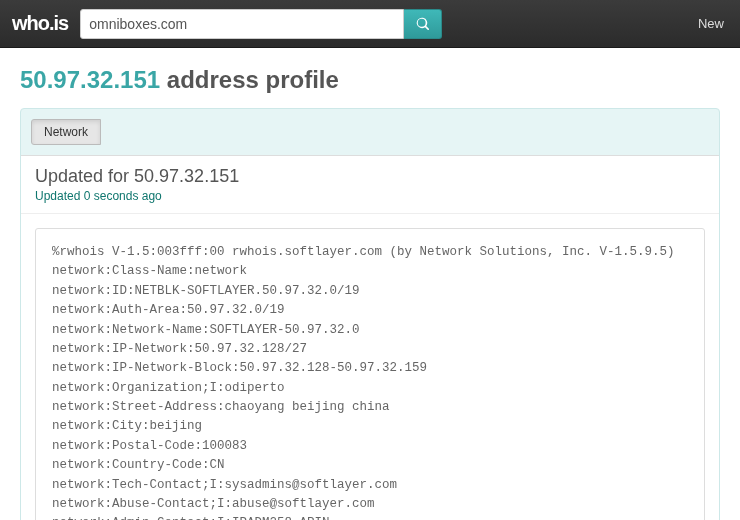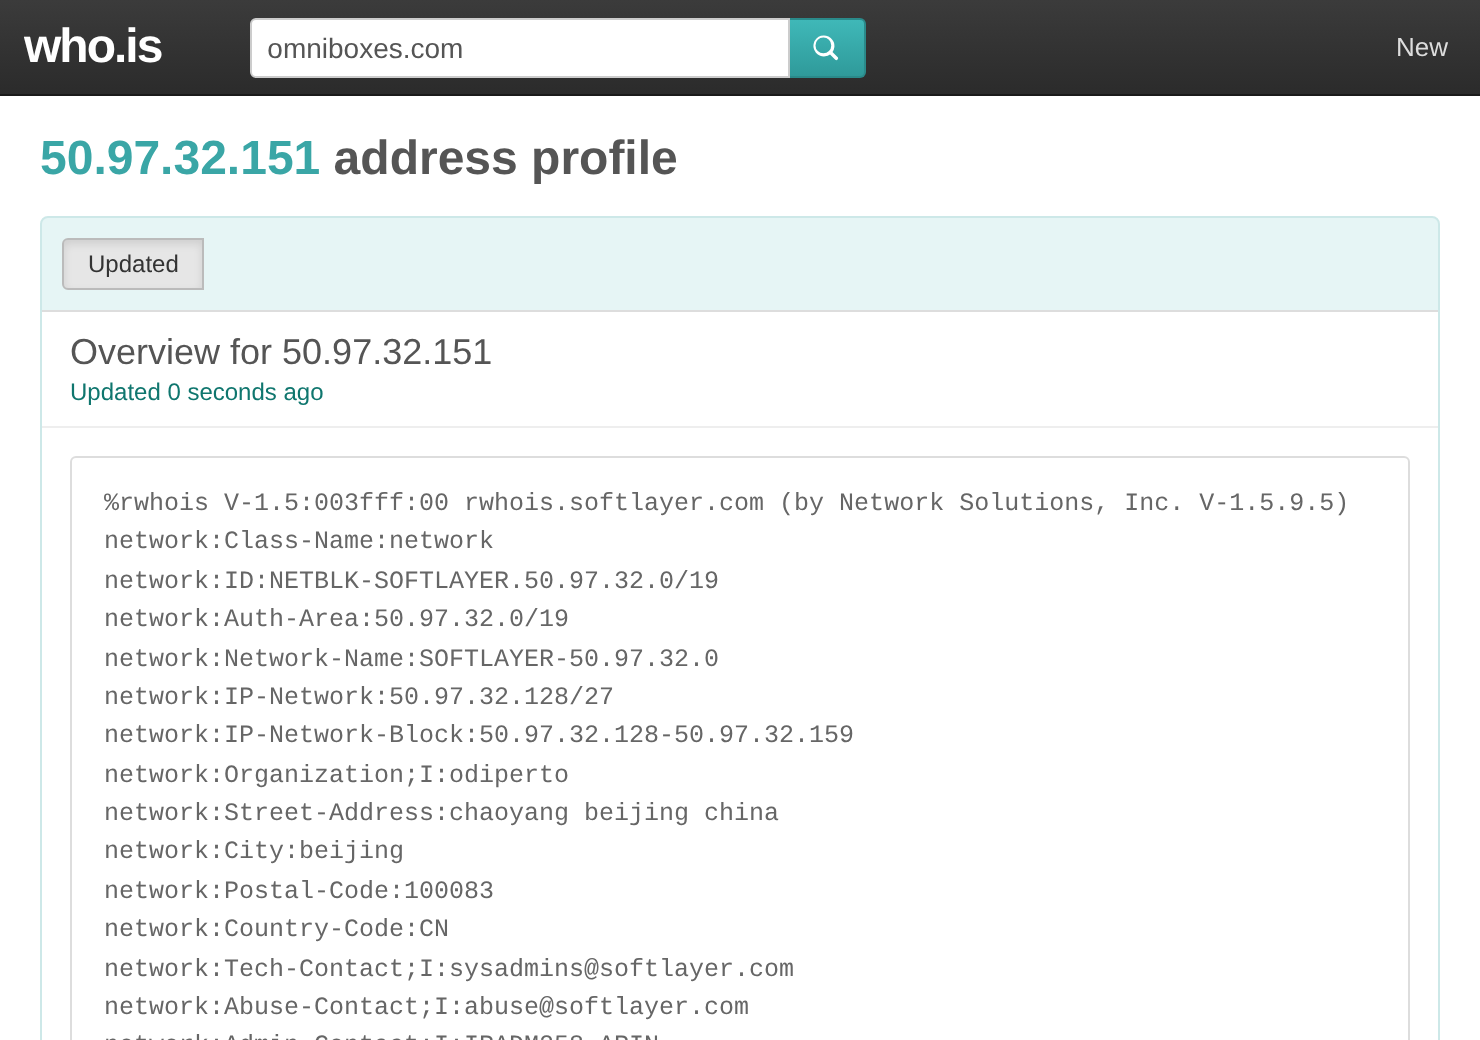--- a/index.html
+++ b/index.html
@@ -16,41 +16,40 @@
       background: #333;
       background: linear-gradient(to bottom, #3b3b3b, #2b2b2b);
       height: 48px;
       display: flex;
       align-items: center;
       padding: 0 12px;
       border-bottom: 1px solid #1a1a1a;
     }
     .logo {
       color: #fff;
-      font-size: 24px;
+      font-size: 20px;
       font-weight: bold;
       margin-right: 12px;
       letter-spacing: -1px;
       font-family: Arial, sans-serif;
     }
     .search-wrap {
       display: flex;
       align-items: stretch;
       height: 30px;
     }
     .search-input {
-      width: 270px;
+      width: 324px;
       border: 1px solid #ccc;
       border-radius: 3px 0 0 3px;
       padding: 4px 8px;
       font-size: 14px;
       outline: none;
       background: #fff;
       color: #555;
-      margin-left: 32px;
     }
     .search-btn {
       width: 38px;
       background: #3aa6a6;
       background: linear-gradient(to bottom, #3fb8b8, #2f9a9a);
       border: 1px solid #2a8a8a;
       border-left: none;
       border-radius: 0 3px 3px 0;
       cursor: pointer;
       display: flex;
@@ -148,26 +147,26 @@
   <div class="spacer"></div>
   <span class="nav-link">New</span>
 </div>
 
 <h1 class="page-heading">
   <span class="ip">50.97.32.151</span><span> address profile</span>
 </h1>
 
 <div class="panel">
   <div class="tab-bar">
-    <div class="tab first active">Updated</div>
+    <div class="tab first active">Network</div>
   </div>
 
   <div class="section-header">
     <div class="section-title">
-      <span>Overview for </span><span>50.97.32.151</span>
+      <span>Updated for </span><span>50.97.32.151</span>
     </div>
     <div class="section-sub">Updated 0 seconds ago</div>
   </div>
 
   <div class="record-box-wrap">
     <div class="record-box" id="whois-box">%rwhois V-1.5:003fff:00 rwhois.softlayer.com (by Network Solutions, Inc. V-1.5.9.5)
 network:Class-Name:network
 network:ID:NETBLK-SOFTLAYER.50.97.32.0/19
 network:Auth-Area:50.97.32.0/19
 network:Network-Name:SOFTLAYER-50.97.32.0

